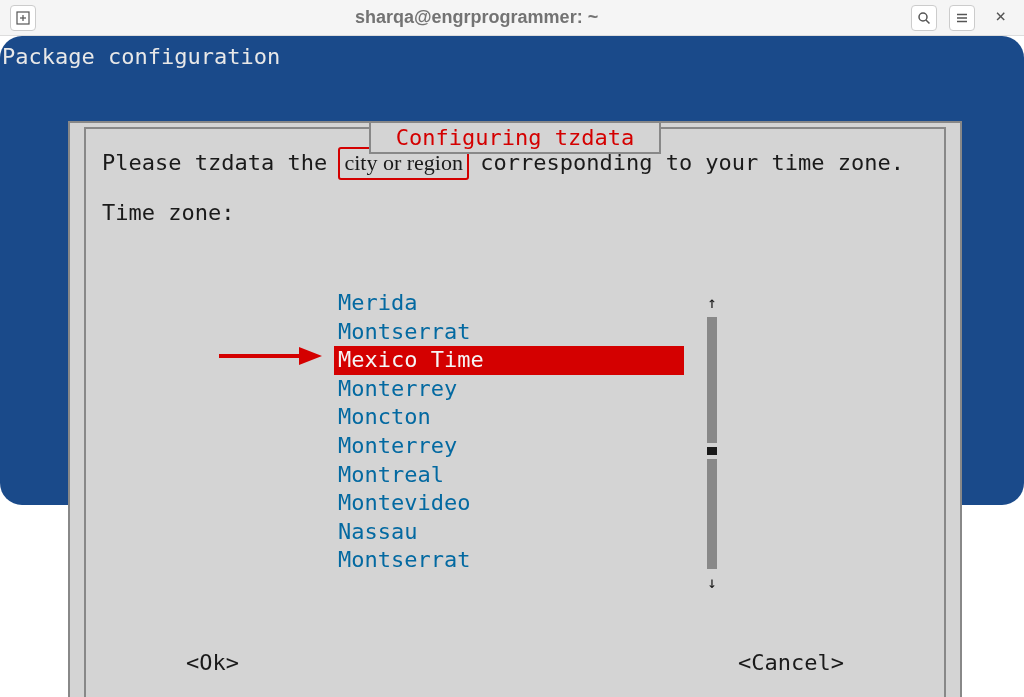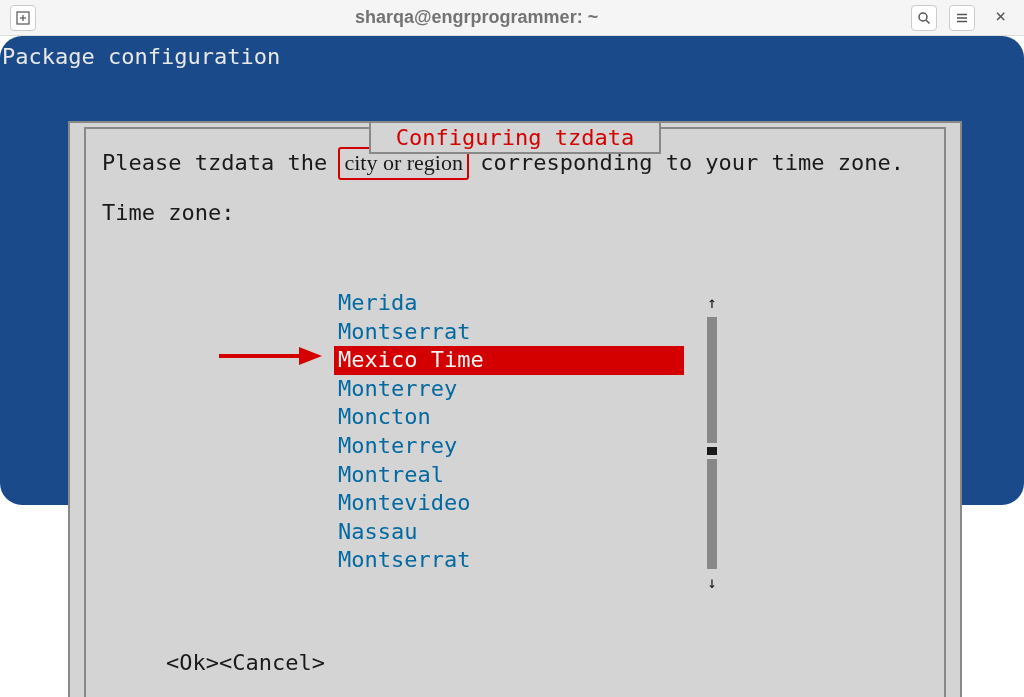--- a/index.html
+++ b/index.html
@@ -180,22 +180,22 @@
       left: 128px;
       top: 215px;
       z-index: 10;
     }
     .buttons-row {
       position: absolute;
       bottom: 28px;
       left: 0;
       width: 100%;
       display: flex;
-      justify-content: flex-start;
-      padding: 0 80px;
+      justify-content: space-between;
+      padding: 0 100px;
     }
     .tui-button {
       color: #1a1a1a;
       font-size: 22px;
       cursor: pointer;
     }
   </style>
 </head>
 <body>
 

